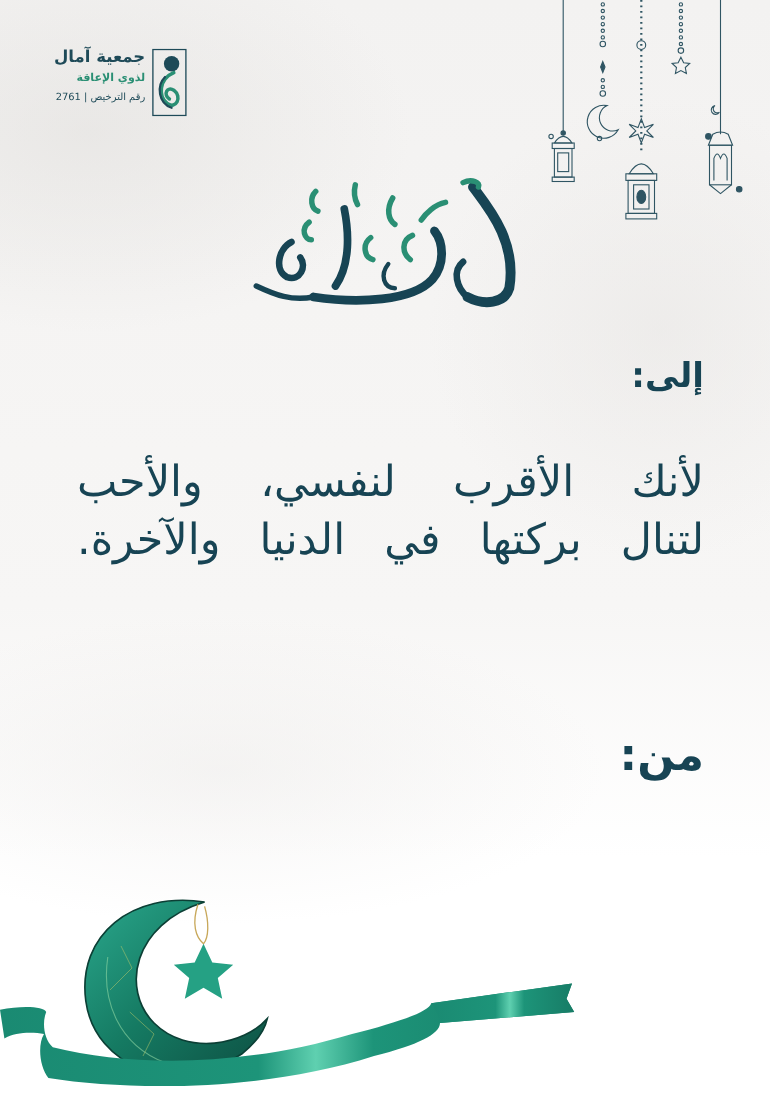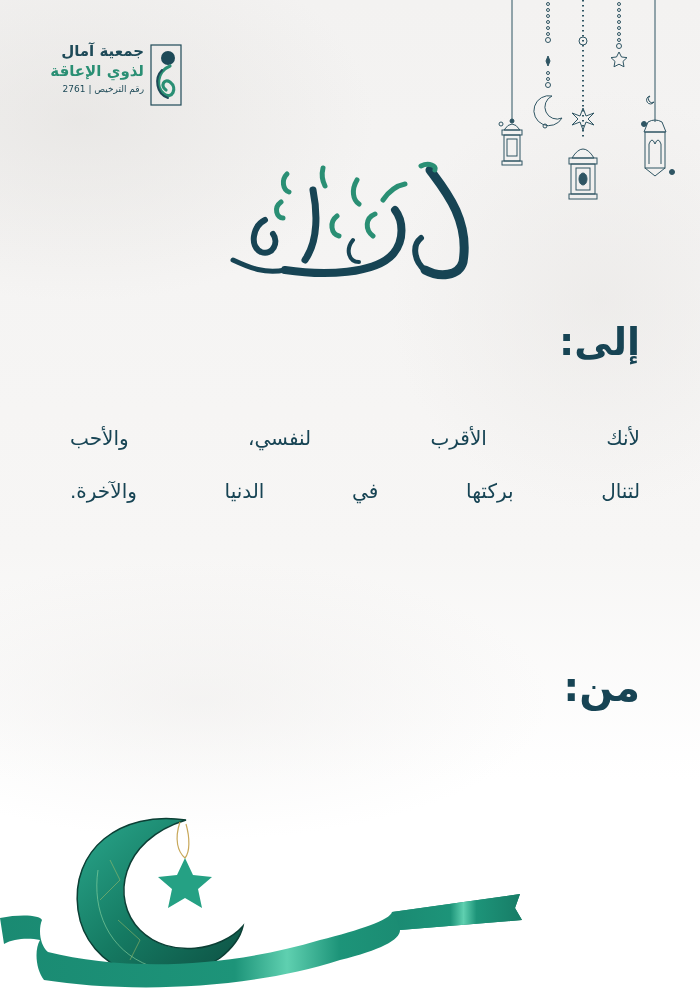--- a/index.html
+++ b/index.html
@@ -9,44 +9,44 @@
     font-family: "DejaVu Sans", sans-serif;
   }
   .bg-texture {
     position: absolute; inset: 0;
     background:
       radial-gradient(ellipse 420px 260px at 80px 120px, rgba(220,218,215,0.45), transparent 70%),
       radial-gradient(ellipse 300px 300px at 600px 300px, rgba(230,228,226,0.5), transparent 70%),
       radial-gradient(ellipse 500px 200px at 200px 700px, rgba(232,230,228,0.4), transparent 70%),
       linear-gradient(180deg, #f3f2f1 0%, #f7f6f5 55%, #ffffff 78%, #ffffff 100%);
   }
-  .logo { position: absolute; left: 42px; top: 42px; width: 140px; height: 66px; }
+  .logo { position: absolute; left: 30px; top: 42px; width: 140px; height: 66px; }
   .logo-mark { position: absolute; right: 0; top: 2px; width: 32px; height: 62px; }
   .logo-text { position: absolute; right: 38px; top: 0; text-align: right; direction: rtl; }
   .logo-l1 { font-family: "DejaVu Sans", sans-serif; font-weight: bold; font-size: 15px; color: #1e4a58; line-height: 19px; }
-  .logo-l2 { font-family: "DejaVu Sans", sans-serif; font-weight: bold; font-size: 15px; color: #2a8f74; line-height: 21px; }
+  .logo-l2 { font-family: "DejaVu Sans", sans-serif; font-weight: bold; font-size: 10px; color: #2a8f74; line-height: 21px; }
   .logo-l3 { font-size: 9px; color: #1e4a58; line-height: 14px; white-space: nowrap; }
 
   .lanterns { position: absolute; left: 490px; top: 0; width: 210px; height: 200px; }
 
   .title-art { position: absolute; left: 225px; top: 150px; width: 255px; height: 132px; }
   .title-text {
     position: absolute; left: 0; right: 0; top: 0; text-align: center;
     font-family: "DejaVu Serif", serif; font-size: 1px; color: transparent;
   }
 
   .rtl-block { position: absolute; right: 60px; direction: rtl; text-align: right; color: #174454; }
-  .to-label { top: 320px; font-weight: bold; font-size: 38px; line-height: 44px; margin-left: 24px; }
+  .to-label { top: 320px; font-weight: bold; font-size: 31px; line-height: 44px; margin-left: 24px; }
   .from-label { top: 665px; font-weight: bold; font-size: 40px; line-height: 44px; }
 
   .body-text {
     position: absolute; left: 70px; right: 60px; top: 412px;
     direction: rtl; text-align: justify; text-align-last: justify;
     font-family: "DejaVu Sans", sans-serif;
-    font-size: 20px; line-height: 53px; color: #174454;
+    font-size: 39px; line-height: 53px; color: #174454;
   }
   .body-line { display: block; white-space: nowrap; text-align: justify; text-align-last: justify; }
   .highlight { color: #1f7a5c; font-weight: bold; }
 
   .crescent-art { position: absolute; left: 0; top: 780px; width: 700px; height: 220px; }
 </style>
 </head>
 <body>
 
 <div class="bg-texture"></div>

